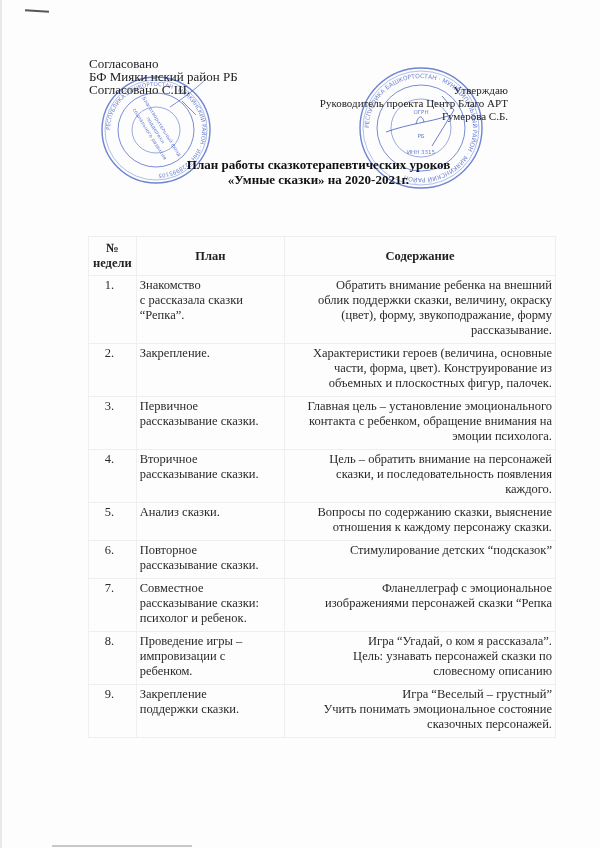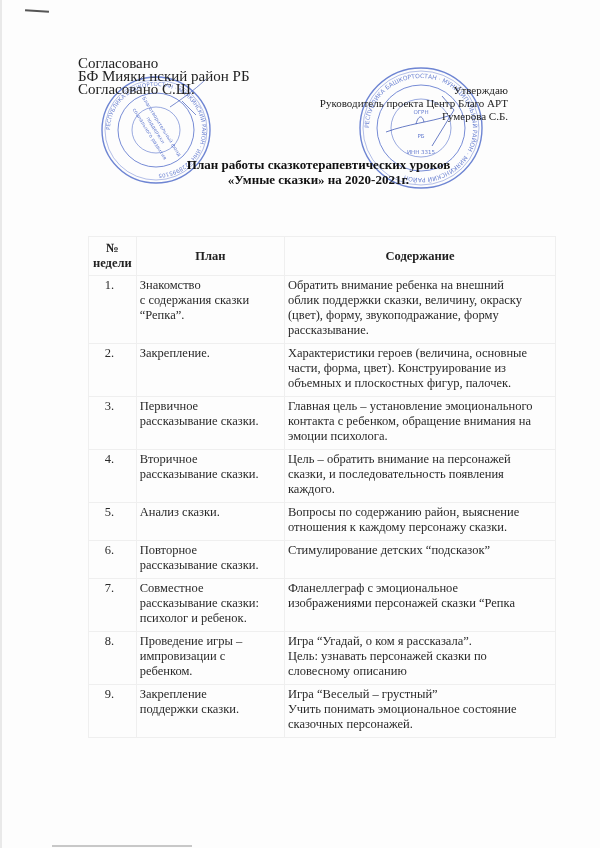--- a/index.html
+++ b/index.html
@@ -6,41 +6,41 @@
     body {
       width: 600px; height: 848px; position: relative; overflow: hidden;
       background: #fdfdfd;
       font-family: "Liberation Serif", "DejaVu Serif", serif;
       color: #2a2a2a;
     }
     .left-edge { position: absolute; left: 0; top: 0; width: 2px; height: 848px; background: #e9e9e9; }
     .scan-mark { position: absolute; left: 25px; top: 10px; width: 24px; height: 2px; background: #555; transform: rotate(4deg); }
     .bottom-mark { position: absolute; left: 52px; top: 845px; width: 140px; height: 2px; background: #c8c8c8; }
 
-    .approve-left { position: absolute; left: 78px; top: 57px; font-size: 15px; line-height: 13px; color: #222; }
+    .approve-left { position: absolute; left: 89px; top: 57px; font-size: 13px; line-height: 13px; color: #222; }
     .approve-right { position: absolute; right: 92px; top: 84px; font-size: 11px; line-height: 13px; text-align: right; color: #222; }
 
     .stamp { position: absolute; border-radius: 50%; }
     .stamp-left { left: 100px; top: 75px; width: 112px; height: 110px; }
     .stamp-right { left: 358px; top: 66px; width: 126px; height: 124px; }
     .stamp svg { width: 100%; height: 100%; display: block; }
 
     .title { position: absolute; left: 0; right: 0; top: 157px; text-align: center; font-weight: bold; font-size: 13px; line-height: 15px; color: #111; padding-left: 37px; }
 
     .plan-table {
       position: absolute; left: 88px; top: 236px; width: 468px;
       border-collapse: collapse; font-size: 12.5px; line-height: 15px;
     }
     .plan-table th, .plan-table td {
       border: 1px solid #efefef; vertical-align: top; padding: 2px 3px 5px 3px;
     }
     .plan-table th { font-weight: bold; vertical-align: middle; text-align: center; padding: 4px 2px; font-size: 12.5px; color: #222; }
     .col-num { width: 42px; text-align: center; }
     .col-topic { width: 148px; }
-    .col-content { width: 270px; }
+    .col-content { width: 270px; text-align: right; }
     .plan-table td.col-num { padding-left: 0; padding-right: 6px; text-align: center; }
     .cell-line { display: block; white-space: nowrap; }
   </style>
 </head>
 <body>
 
 <div class="left-edge"></div>
 <div class="scan-mark"></div>
 <div class="bottom-mark"></div>
 
@@ -112,21 +112,21 @@
       </th>
       <th class="col-topic">План</th>
       <th class="col-content">Содержание</th>
     </tr>
   </thead>
   <tbody id="table-body">
       <tr>
         <td class="col-num">1.</td>
         <td class="col-topic">
           <span class="cell-line">Знакомство</span>
-          <span class="cell-line">с содержания сказки</span>
+          <span class="cell-line">с рассказала сказки</span>
           <span class="cell-line">“Репка”.</span>
         </td>
         <td class="col-content">
           <span class="cell-line">Обратить внимание ребенка на внешний</span>
           <span class="cell-line">облик поддержки сказки, величину, окраску</span>
           <span class="cell-line">(цвет), форму, звукоподражание, форму</span>
           <span class="cell-line">рассказывание.</span>
         </td>
       </tr>
       <tr>
@@ -163,21 +163,21 @@
           <span class="cell-line">сказки, и последовательность появления</span>
           <span class="cell-line">каждого.</span>
         </td>
       </tr>
       <tr>
         <td class="col-num">5.</td>
         <td class="col-topic">
           <span class="cell-line">Анализ сказки.</span>
         </td>
         <td class="col-content">
-          <span class="cell-line">Вопросы по содержанию район, выяснение</span>
+          <span class="cell-line">Вопросы по содержанию сказки, выяснение</span>
           <span class="cell-line">отношения к каждому персонажу сказки.</span>
         </td>
       </tr>
       <tr>
         <td class="col-num">6.</td>
         <td class="col-topic">
           <span class="cell-line">Повторное</span>
           <span class="cell-line">рассказывание сказки.</span>
         </td>
         <td class="col-content">

